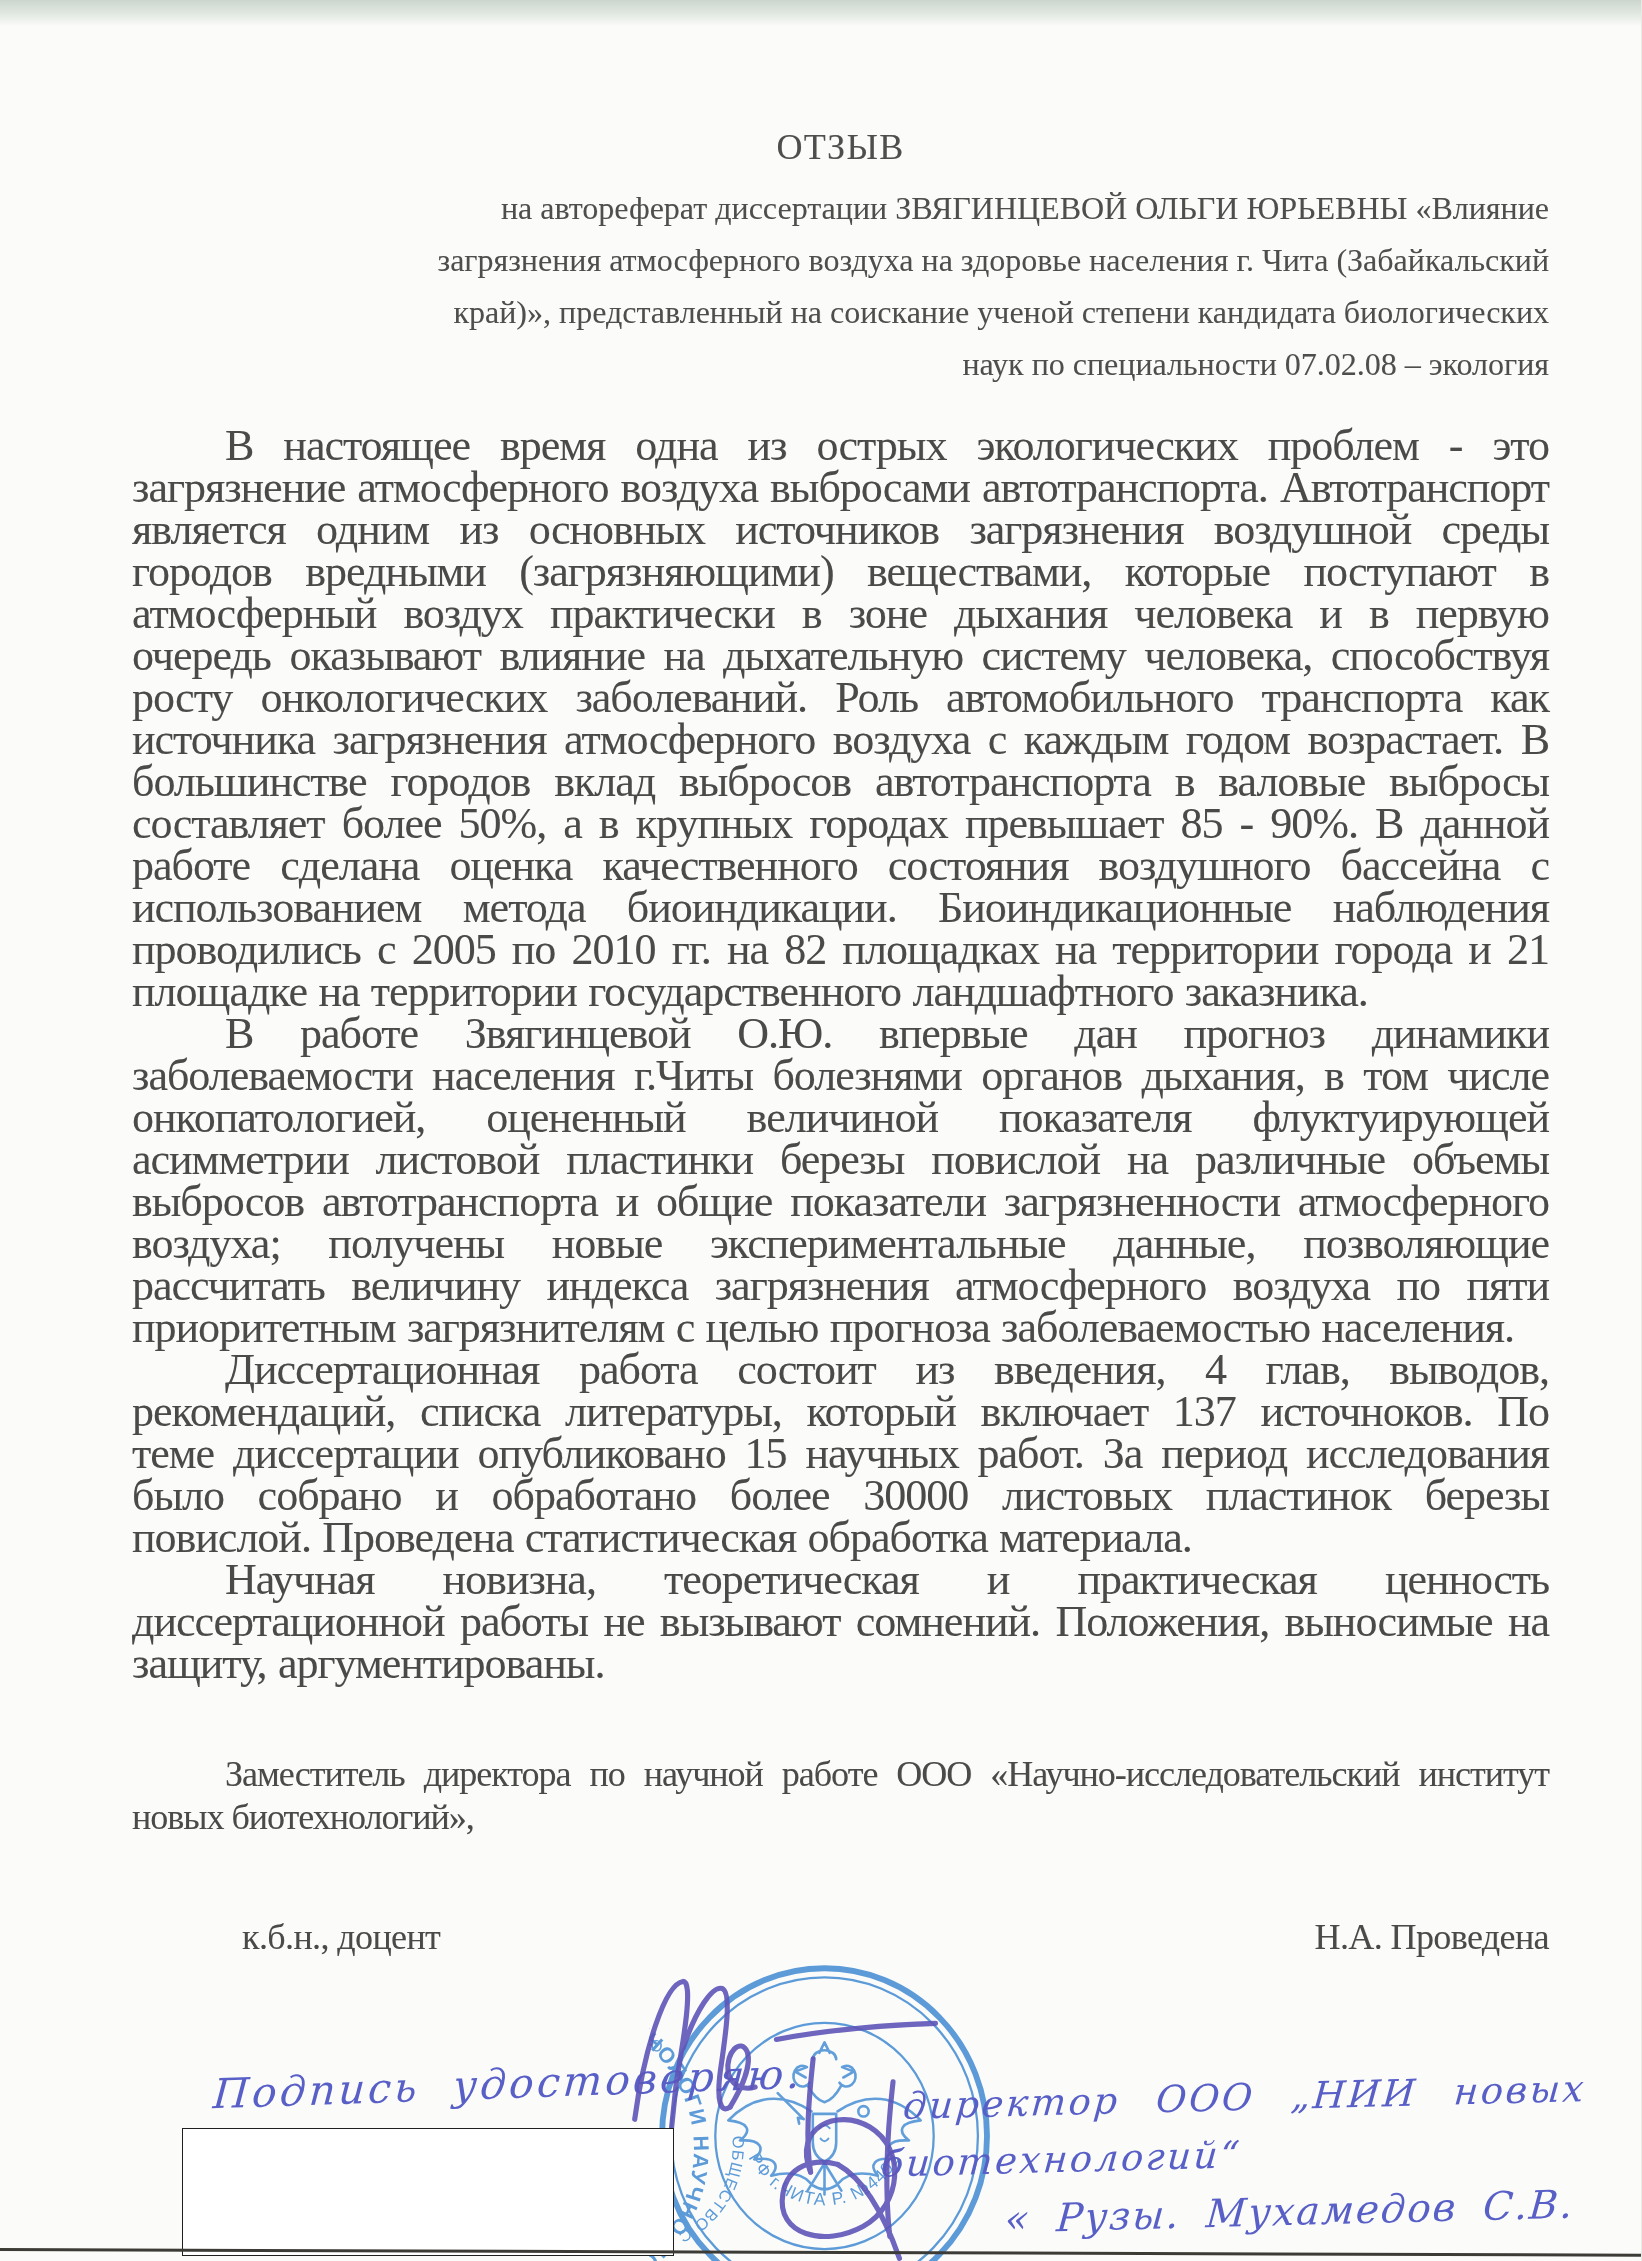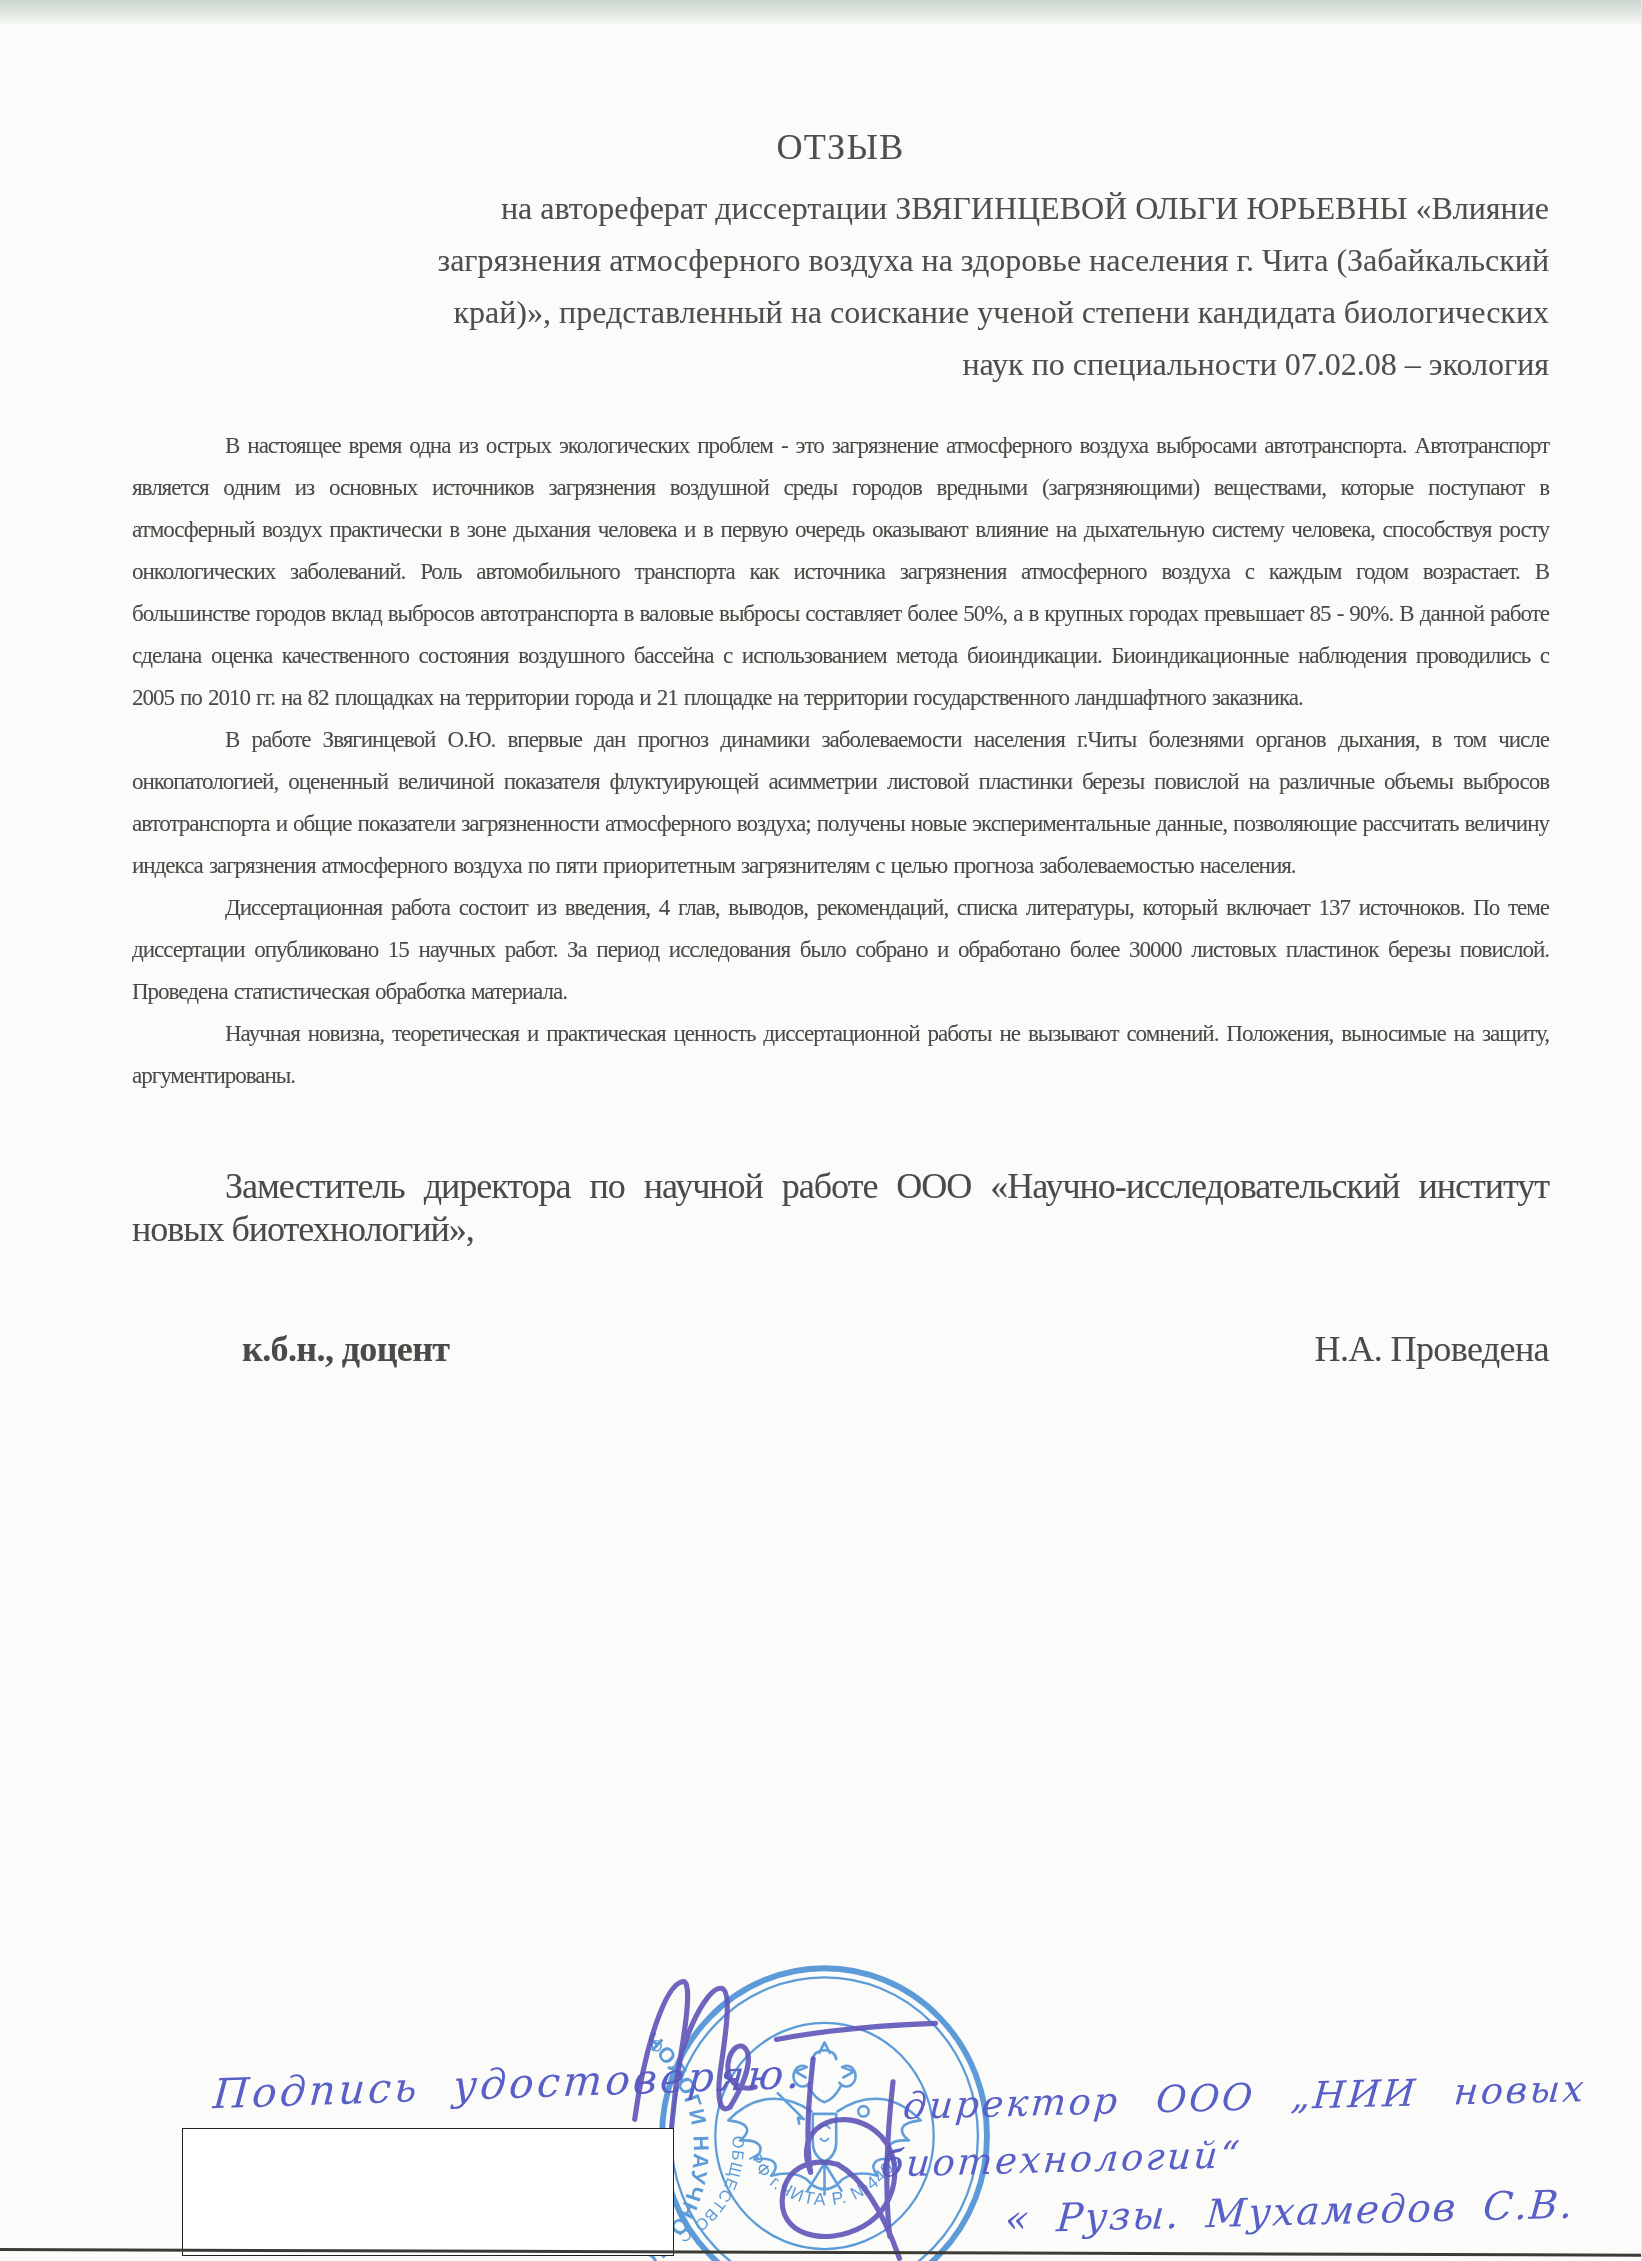--- a/index.html
+++ b/index.html
@@ -20,35 +20,35 @@
     text-shadow:0.3px 0.3px 0 rgba(110,110,108,0.25);
   }
   h1.doc-title{
     margin:0 0 14px 0;
     font-size:36px;font-weight:normal;letter-spacing:1.3px;
     text-align:center;color:#4e4e4c;
   }
   .subtitle{text-align:right;font-size:32px;line-height:52px;color:#4e4e4c;margin:0 0 35px 0;}
   .body-para{
     margin:0;
-    font-size:23px;line-height:42px;
+    font-size:44px;line-height:42px;
     letter-spacing:-1px;word-spacing:1.3px;
     text-align:justify;text-indent:93px;
   }
   .closing-para{
     margin:68px 0 8px 0;
     font-size:36px;line-height:43px;
     letter-spacing:-1px;
     text-align:justify;text-indent:93px;
   }
   .sig-row{
     display:flex;justify-content:space-between;align-items:baseline;
     margin-top:77px;font-size:36px;letter-spacing:-0.6px;
   }
-  .sig-row .degree{padding-left:110px;font-weight:bold;}
+  .sig-row .degree{padding-left:110px;}
   
   .stamp{position:absolute;left:649px;top:1951px;z-index:20;opacity:0.92;}
   .hand{
     position:absolute;z-index:30;
     font-family:"DejaVu Serif",serif;font-style:italic;
     color:#585fc7;white-space:nowrap;
   }
   .hand-certify{left:213px;top:2060px;font-size:41px;letter-spacing:3.2px;word-spacing:17px;transform:rotate(-2deg) skewX(-6deg);}
   .hand-dir1{left:903px;top:2076px;font-size:37px;letter-spacing:2.6px;word-spacing:22px;transform:rotate(-1.5deg) skewX(-6deg);}
   .hand-dir2{left:881px;top:2138px;font-size:37px;letter-spacing:2.6px;transform:rotate(-1.5deg) skewX(-6deg);}

